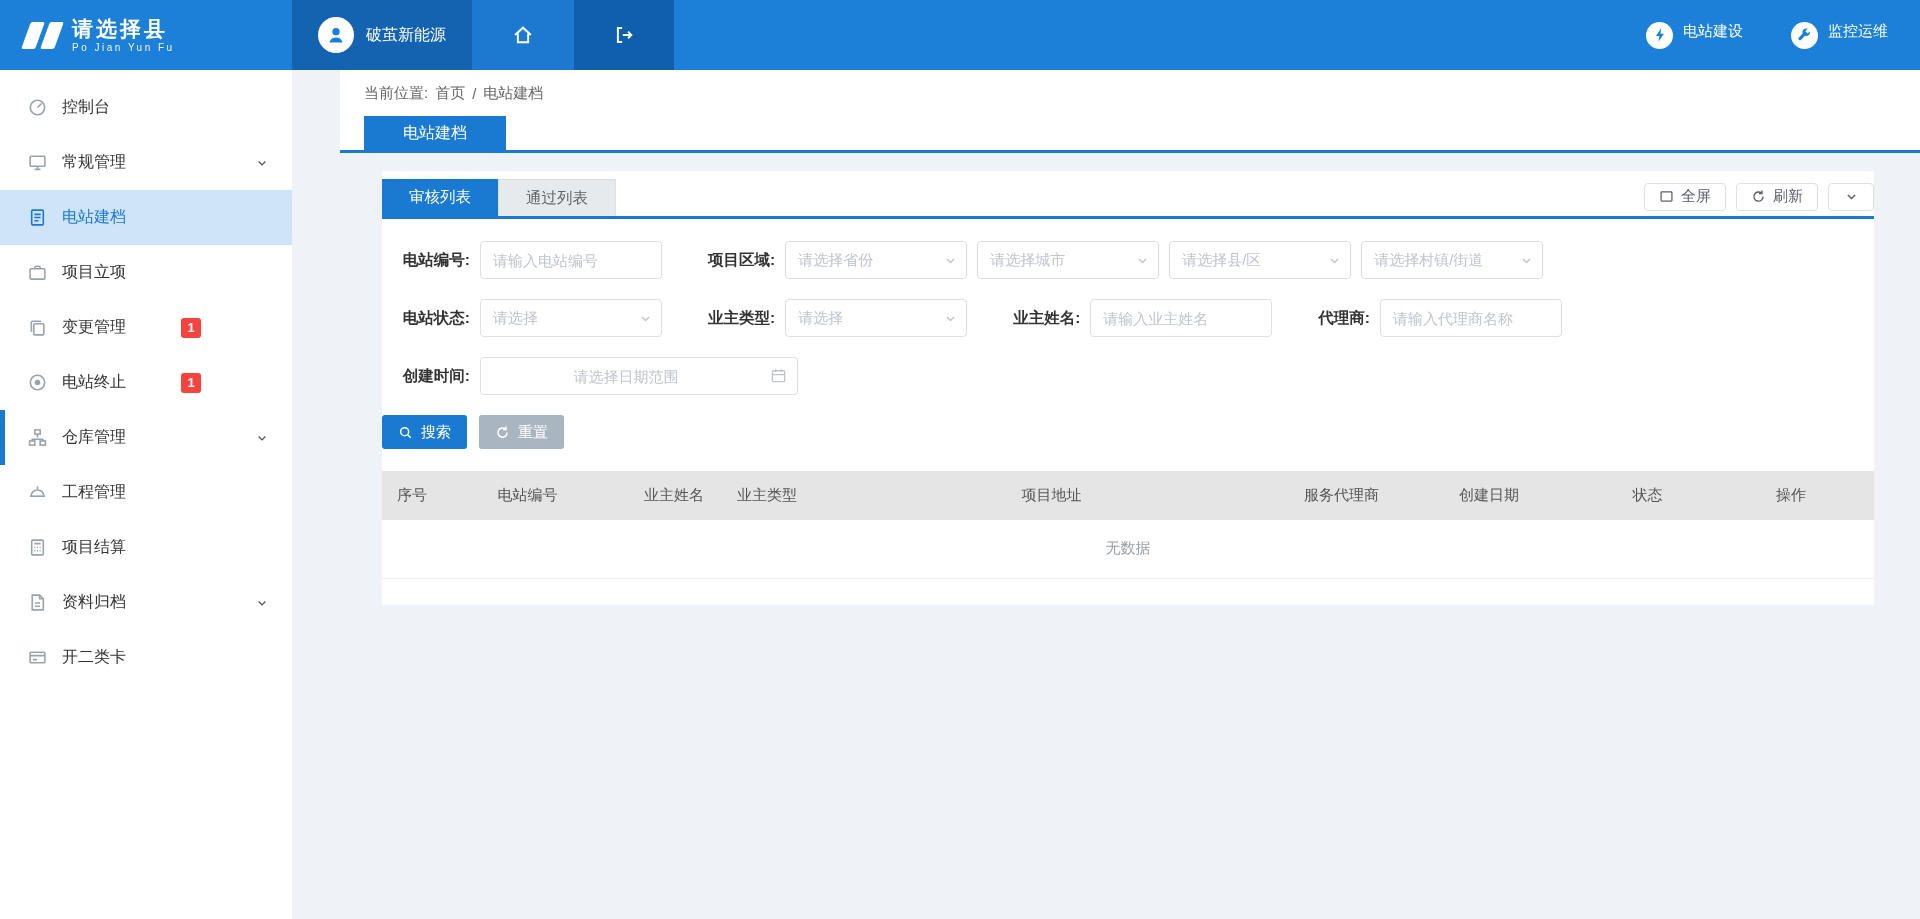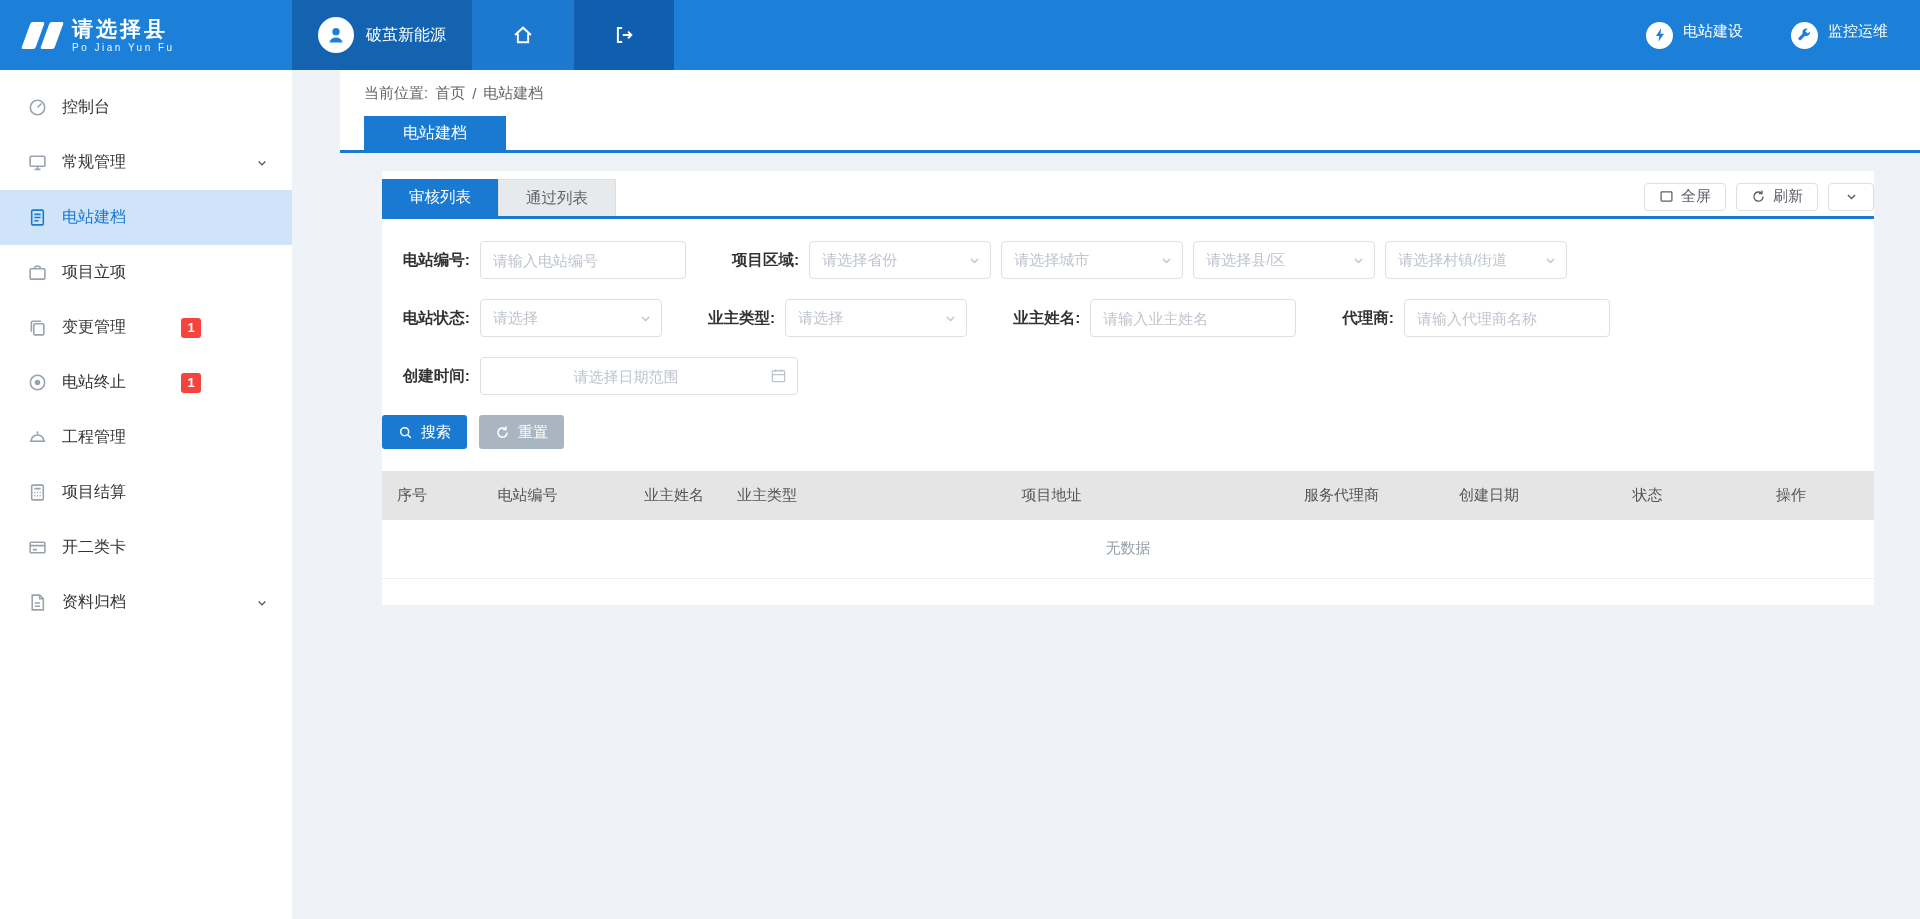--- a/index.html
+++ b/index.html
@@ -57,21 +57,21 @@
     display:flex; align-items:center; gap:7px; color:#5a5e66; font-size:15px; cursor:pointer; }
   .btn-caret { width:46px; justify-content:center; padding:0; }
 
   
   .filters { padding-top:22px; }
   .frow { display:flex; align-items:center; margin-bottom:20px; }
   .field { display:flex; align-items:center; }
   .field + .field { margin-left:46px; }
   .flabel { font-size:15.5px; color:#333; font-weight:600; margin-right:10px; white-space:nowrap; }
   .flabel.fixed { width:88px; text-align:right; margin-right:10px; }
-  .inp { height:38px; width:206px; border:1px solid #dcdfe6; border-radius:4px; padding:0 12px;
+  .inp { height:38px; width:182px; border:1px solid #dcdfe6; border-radius:4px; padding:0 12px;
     font-size:15px; color:#333; outline:none; font-family:"Liberation Sans", sans-serif; background:#fff; }
   .inp::placeholder { color:#bfc5cd; }
   .date-wrap { position:relative; }
   .inp.date { width:318px; padding-right:38px;text-align:center; }
   .date-wrap .cal { position:absolute; right:11px; top:10px; color:#c0c4cc; }
   .select { height:38px; width:182px; border:1px solid #dcdfe6; border-radius:4px; background:#fff;
     display:flex; align-items:center; padding:0 28px 0 12px; position:relative; cursor:pointer; }
   .select .ph { color:#bfc5cd; font-size:15px; white-space:nowrap; overflow:hidden; }
   .select .sc { position:absolute; right:9px; top:12px; color:#c0c4cc; display:flex; }
   .group { display:flex; gap:10px; }
@@ -221,66 +221,82 @@
         <span class="ic">
           <svg width="19" height="19" viewBox="0 0 18 18" fill="none" stroke="currentColor" stroke-width="1.5">
             <circle cx="9" cy="9" r="6.8"></circle>
               <circle cx="9" cy="9" r="2.6" fill="currentColor" stroke="none"></circle>
           </svg>
         </span>
         <span>电站终止</span>
         <span class="badge">1</span>
       </div>
 
+      <div class="item indicated">
+        <span class="ic">
+          <svg width="19" height="19" viewBox="0 0 18 18" fill="none" stroke="currentColor" stroke-width="1.5">
+            <rect x="6.5" y="1.8" width="5" height="4"></rect>
+              <rect x="1.5" y="12.2" width="5" height="4"></rect>
+              <rect x="11.5" y="12.2" width="5" height="4"></rect>
+            <path d="M9 5.8 V9 M4 12.2 V10.6 H14 V12.2"></path>
+          </svg>
+        </span>
+        <span>仓库管理</span>
+        <span class="chev">
+          <svg width="12" height="12" viewBox="0 0 18 18" fill="none" stroke="currentColor" stroke-width="2">
+              <path d="M4 6.8 L9 11.8 L14 6.8"></path>
+            </svg>
+        </span>
+      </div>
 
       <div class="item">
         <span class="ic">
           <svg width="19" height="19" viewBox="0 0 18 18" fill="none" stroke="currentColor" stroke-width="1.5">
             <path d="M3 12.2 a6 5.6 0 0 1 12 0"></path>
               <path d="M1.8 12.5 H16.2"></path>
               <path d="M9 3.2 V6"></path>
           </svg>
         </span>
         <span>工程管理</span>
       </div>
 
       <div class="item">
         <span class="ic">
           <svg width="19" height="19" viewBox="0 0 18 18" fill="none" stroke="currentColor" stroke-width="1.5">
             <rect x="3.5" y="2" width="11" height="14" rx="1"></rect>
               <path d="M6 5.3 h6 M6 9 h1 M8.5 9 h1 M11 9 h1 M6 12 h1 M8.5 12 h1 M11 12 h1"></path>
           </svg>
         </span>
         <span>项目结算</span>
-      </div>
-
-      <div class="item">
-        <span class="ic">
-          <svg width="19" height="19" viewBox="0 0 18 18" fill="none" stroke="currentColor" stroke-width="1.5">
-            <rect x="2" y="4" width="14" height="10" rx="1"></rect>
-              <path d="M2 7.2 H16 M4.5 11 h4"></path>
-          </svg>
-        </span>
-        <span>开二类卡</span>
       </div>
 
       <div class="item">
         <span class="ic">
           <svg width="19" height="19" viewBox="0 0 18 18" fill="none" stroke="currentColor" stroke-width="1.5">
             <path d="M4 2 h7 l3.5 3.5 V16 H4 z"></path>
               <path d="M11 2 v3.5 h3.5"></path>
               <path d="M6.5 9.5 h5 M6.5 12.5 h5"></path>
           </svg>
         </span>
         <span>资料归档</span>
         <span class="chev">
           <svg width="12" height="12" viewBox="0 0 18 18" fill="none" stroke="currentColor" stroke-width="2">
               <path d="M4 6.8 L9 11.8 L14 6.8"></path>
             </svg>
         </span>
+      </div>
+
+      <div class="item">
+        <span class="ic">
+          <svg width="19" height="19" viewBox="0 0 18 18" fill="none" stroke="currentColor" stroke-width="1.5">
+            <rect x="2" y="4" width="14" height="10" rx="1"></rect>
+              <path d="M2 7.2 H16 M4.5 11 h4"></path>
+          </svg>
+        </span>
+        <span>开二类卡</span>
       </div>
 
 
     </aside>
 
     <main class="main">
 
       <div class="page-head">
         <div class="breadcrumb">
           <span>当前位置:</span>

